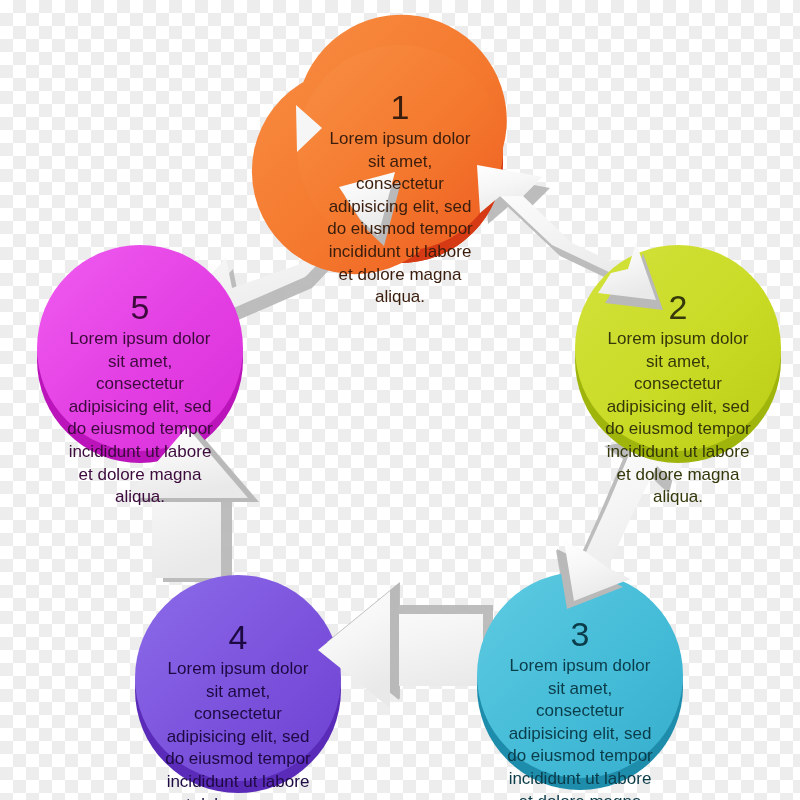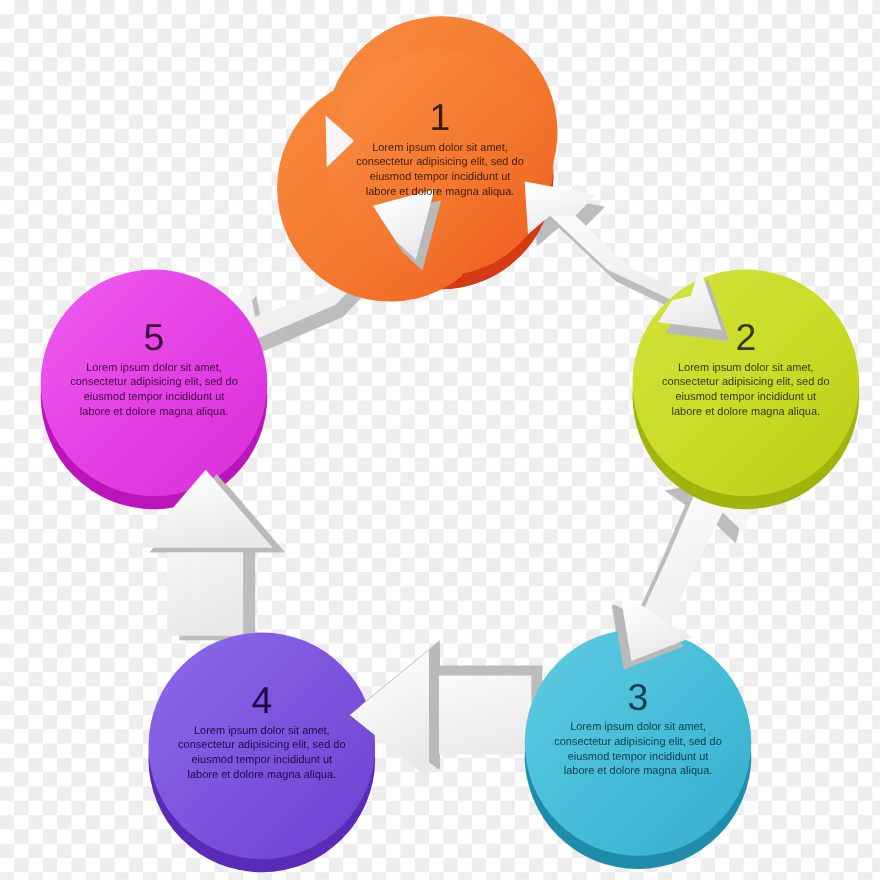--- a/index.html
+++ b/index.html
@@ -40,21 +40,21 @@
     width: 200px;
   }
   .node-number {
     font-size: 34px;
     font-weight: 400;
     line-height: 1;
     margin-bottom: 4px;
     text-align: center;
   }
   .node-body {
-    font-size: 10px;
+    font-size: 17px;
     line-height: 1.33;
     text-align: center;
     padding: 0 22px;
     box-sizing: border-box;
   }
 </style>
 </head>
 <body>
 
 <div id="stage">

